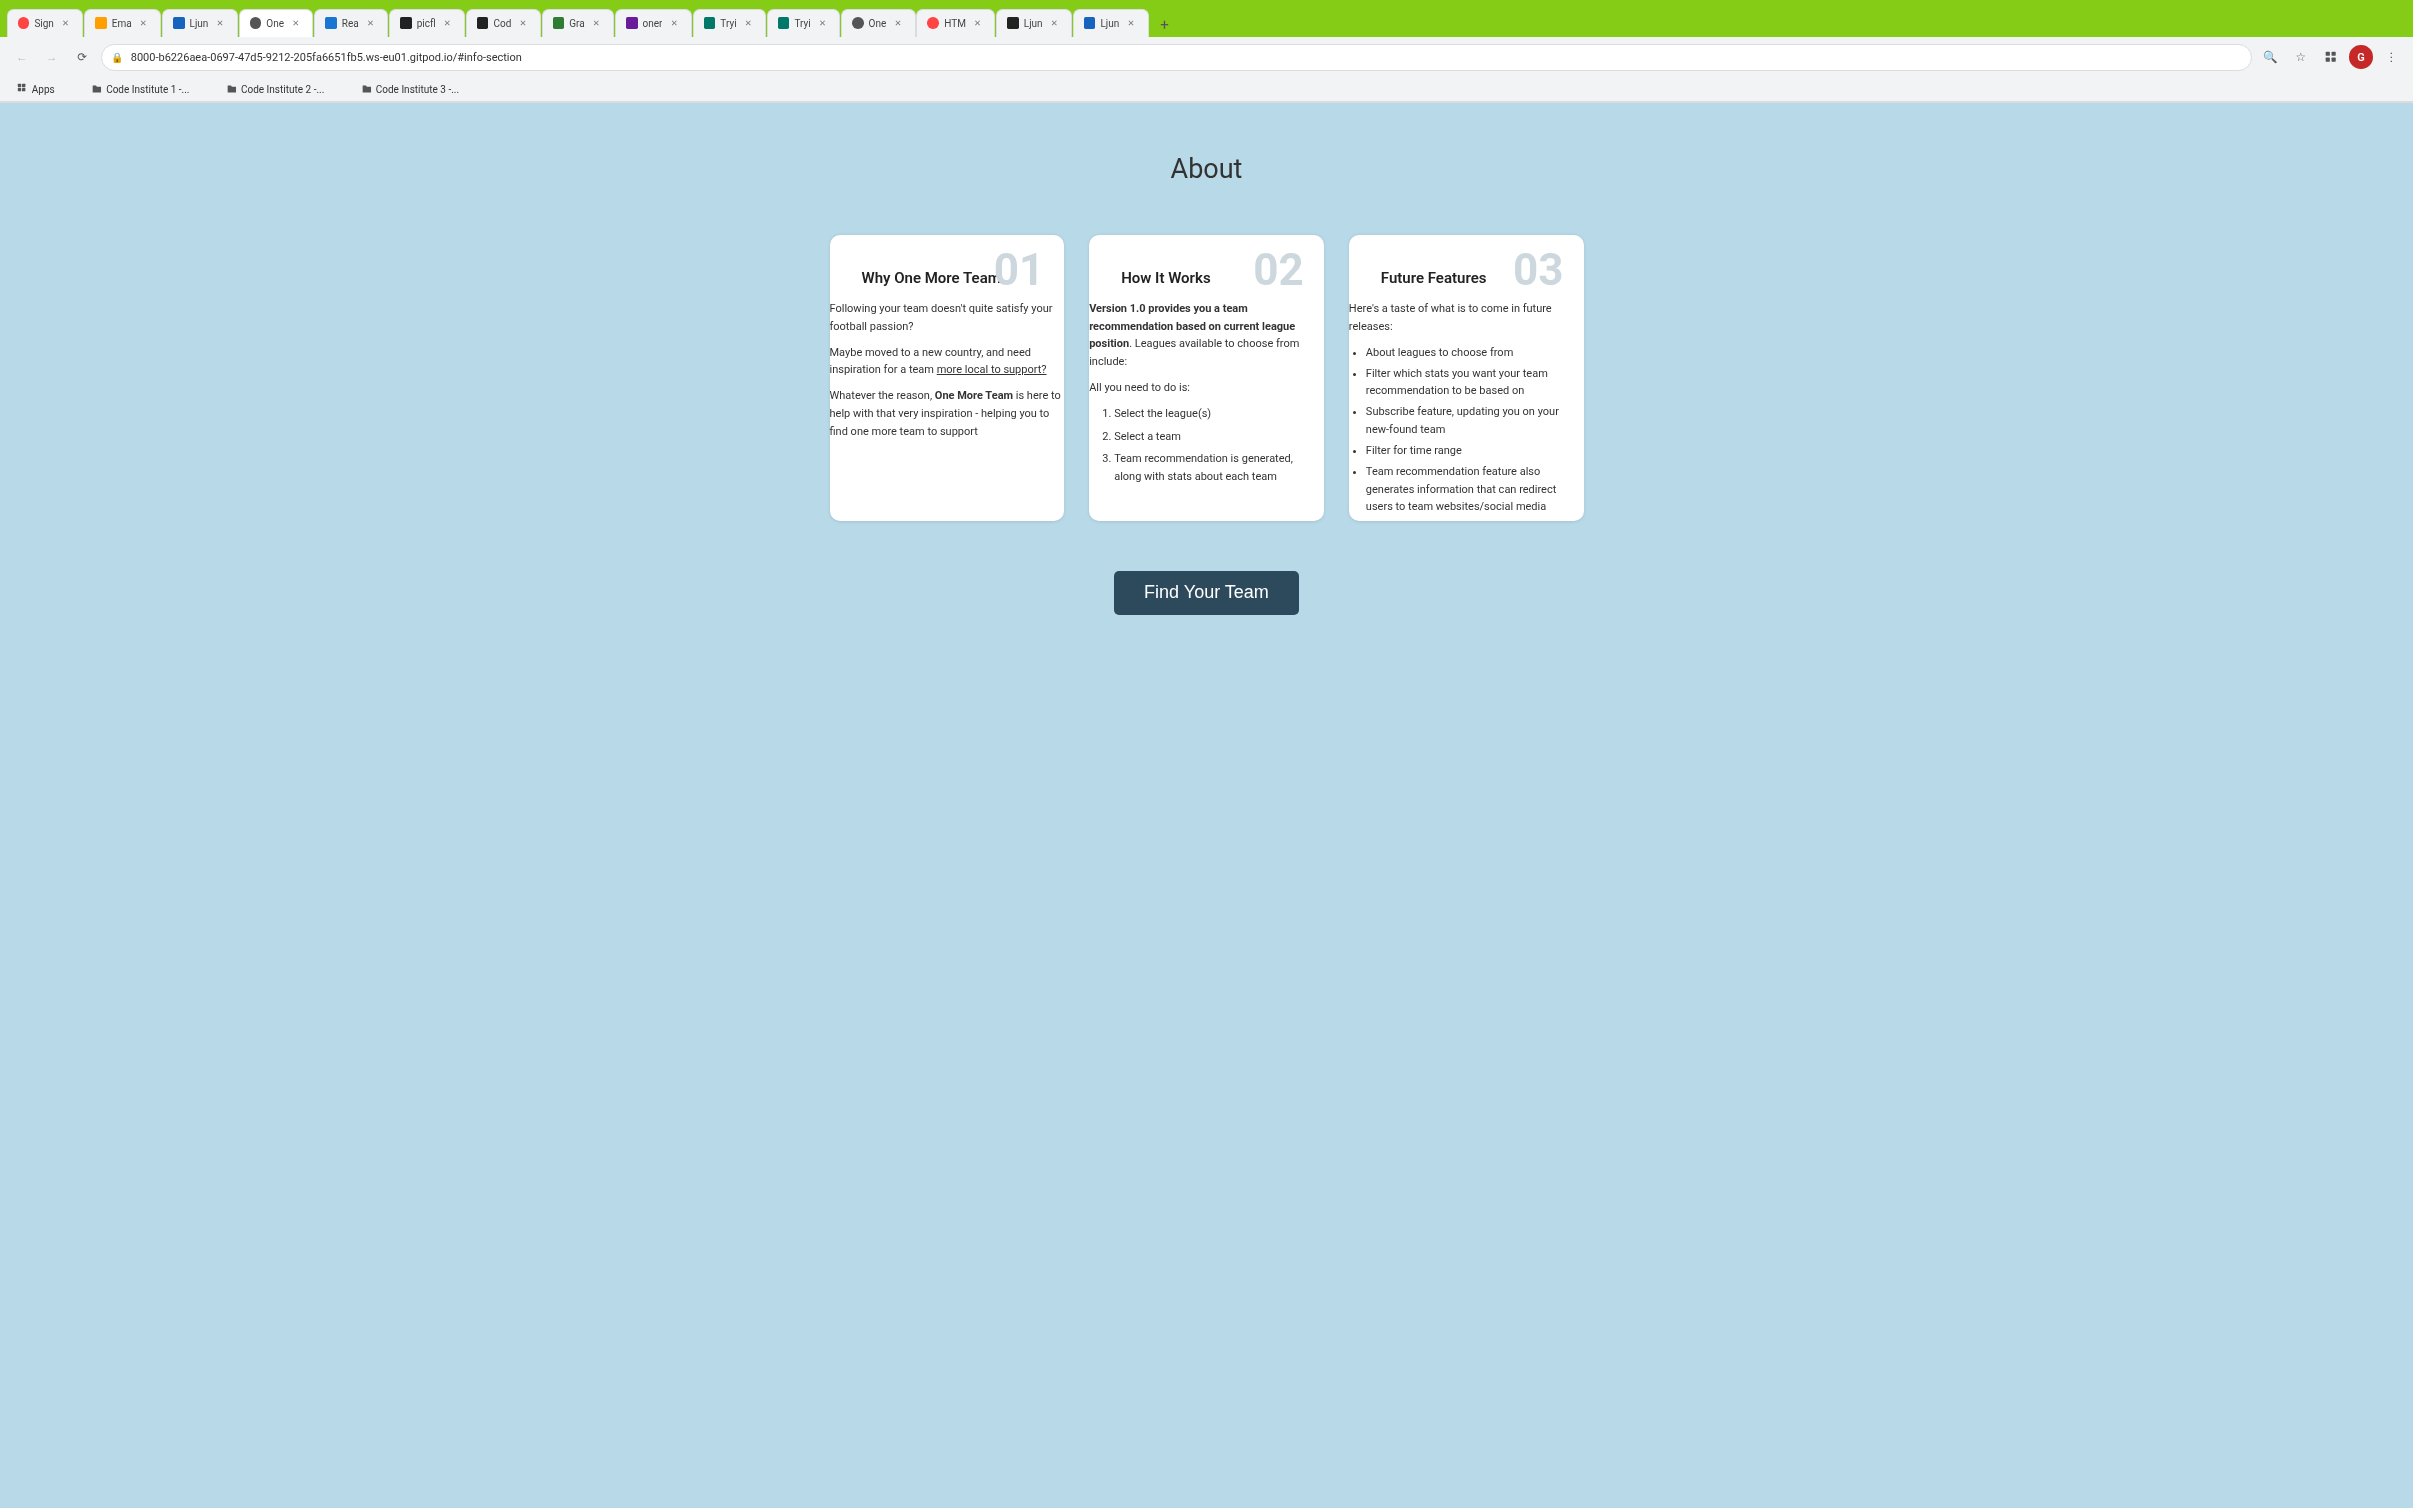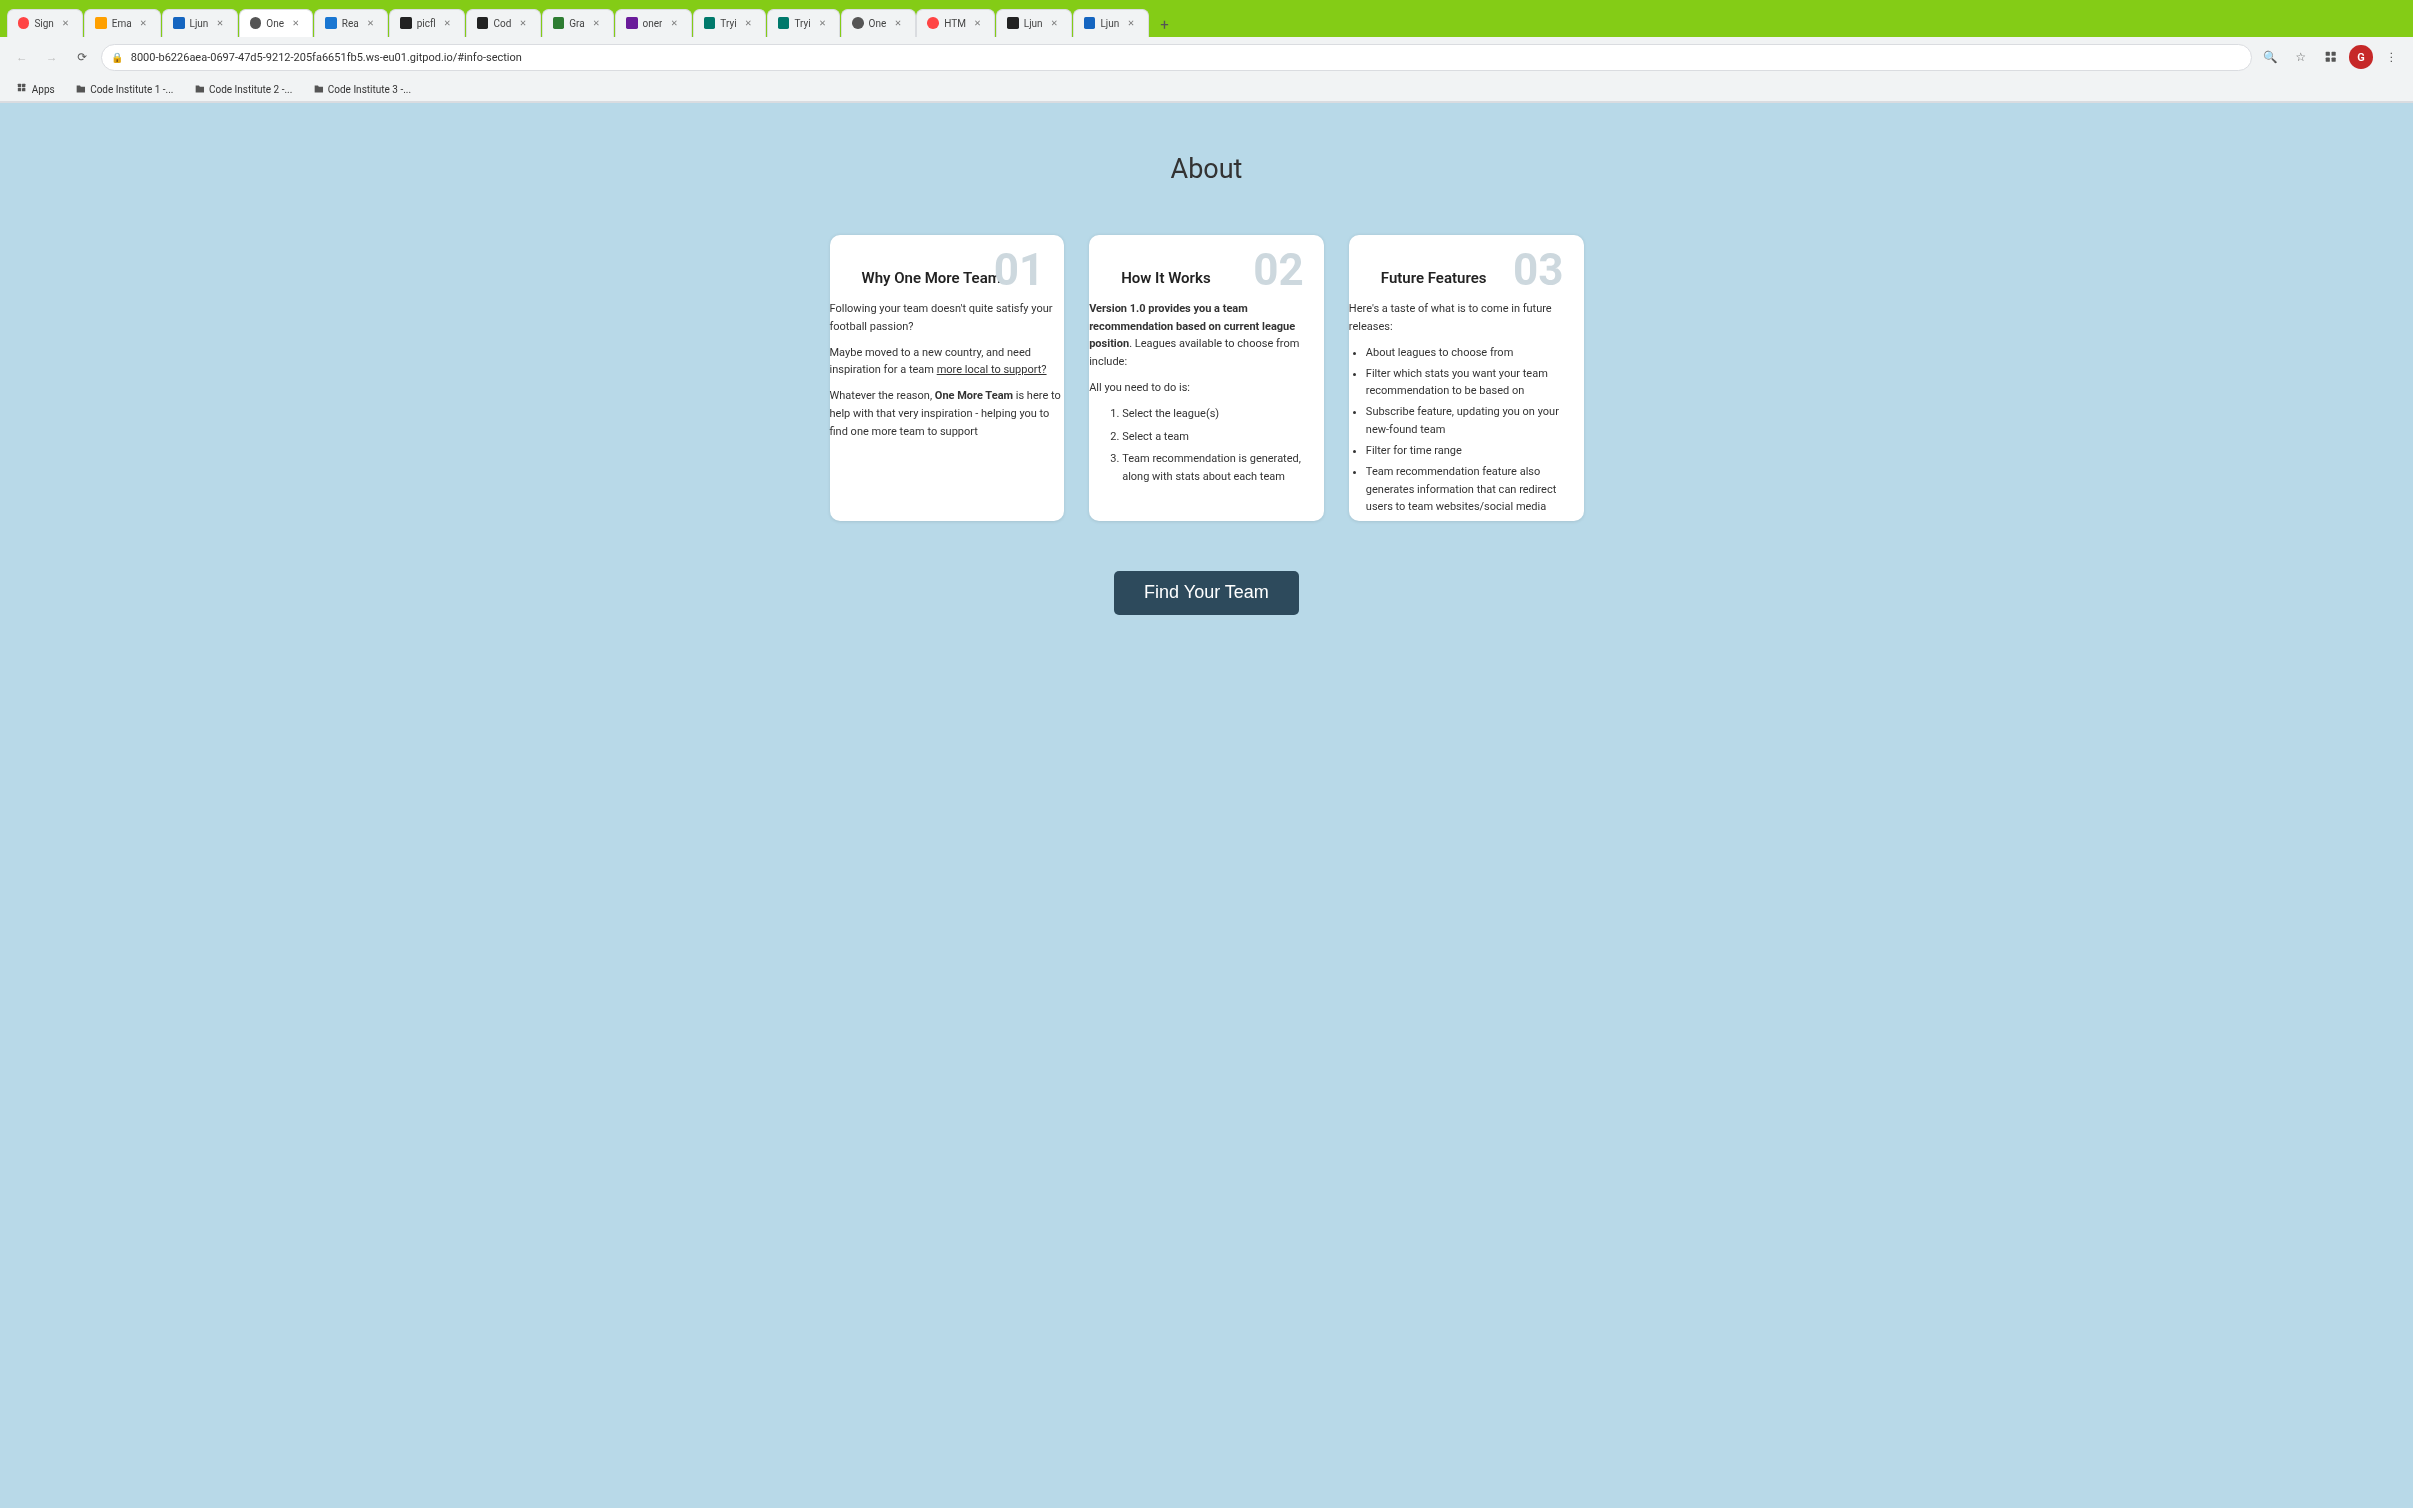--- a/index.html
+++ b/index.html
@@ -16,21 +16,21 @@
     .tab-new { width: 23.5px; height: 23.5px; display: flex; align-items: center; justify-content: center; border-radius: 50%; cursor: pointer; font-size: 15px; color: #555; margin-left: 3.4px; }
 
     .address-bar-row { display: flex; align-items: center; padding: 6.7px 10px; gap: 6.7px; background: #f1f3f4; }
     .nav-btn { width: 23.5px; height: 23.5px; border-radius: 50%; display: flex; align-items: center; justify-content: center; cursor: pointer; color: #555; font-size: 11.7px; }
     .nav-btn.disabled { color: #bbb; cursor: default; }
     .address-bar { flex: 1; height: 27px; background: #fff; border: 0.8px solid #dadce0; border-radius: 13.4px; display: flex; align-items: center; padding: 0 10px; gap: 6.7px; font-size: 11px; color: #333; }
     .address-lock { color: #555; font-size: 10px; }
     .address-text { flex: 1; color: #333; font-size: 11px; }
     .address-action-btn { width: 23.5px; height: 23.5px; border-radius: 50%; display: flex; align-items: center; justify-content: center; cursor: pointer; color: #555; font-size: 11.7px; }
 
-    .bookmarks-bar { display: flex; align-items: center; padding: 3.4px 10px; gap: 7px; background: #f1f3f4; border-bottom: 0.8px solid #dadce0; font-size: 10px; }
+    .bookmarks-bar { display: flex; align-items: center; padding: 3.4px 10px; gap: 23px; background: #f1f3f4; border-bottom: 0.8px solid #dadce0; font-size: 10px; }
     .bookmark-item { display: flex; align-items: center; gap: 3.4px; padding: 2.5px 6.7px; border-radius: 3.4px; cursor: pointer; color: #333; white-space: nowrap; }
 
     
     .page-content { background: #b8d9e8; min-height: calc(100vh - 101px); padding: 50px 17px 67px; }
 
     .about-title { text-align: center; font-size: 27px; font-weight: 400; color: #333; margin-bottom: 50px; }
 
     .cards-container { display: flex; gap: 25px; max-width: 754px; margin: 0 auto 50px; }
 
     .card { background: #fff; border-radius: 10px; flex: 1; position: relative; box-shadow: 0 0.8px 3.4px rgba(0,0,0,0.1); }
@@ -38,21 +38,21 @@
     .card-number { font-size: 44px; font-weight: 700; color: #cdd8de; position: absolute; top: 13.4px; right: 20px; line-height: 1; }
 
     .card-title { font-size: 15px; font-weight: 600; color: #222; margin-bottom: 13.4px; margin-top: 34px; margin-left: 32px; }
 
     .card-text { font-size: 11px; color: #333; line-height: 1.6; }
     .card-text p { margin-bottom: 8.4px; }
     .card-text a { color: #333; text-decoration: underline; }
     .card-text strong { font-weight: 700; }
     .card-text ul { padding-left: 17px; margin: 5px 0; }
     .card-text ul li { margin-bottom: 3.4px; }
-    .card-text ol { padding-left: 17px; margin: 5px 16px; }
+    .card-text ol { padding-left: 17px; margin: 5px 8px; }
     .card-text ol li { margin-bottom: 5px; }
 
     .find-team-btn { display: block; margin: 0 auto; background: #2d4a5c; color: #fff; border: none; border-radius: 5px; padding: 11.7px 30px; font-size: 18px; cursor: pointer; font-weight: 500; }
 
     
     .fav-orange { background: #f44; border-radius: 50%; }
     .fav-yellow { background: #ffa000; }
     .fav-blue { background: #1565c0; }
     .fav-globe { background: #555; border-radius: 50%; }
     .fav-blue2 { background: #1976d2; }

